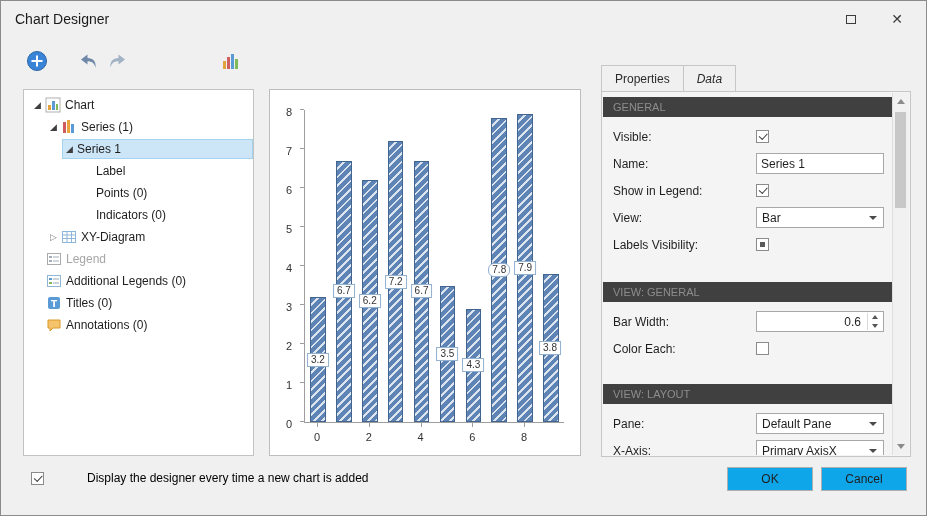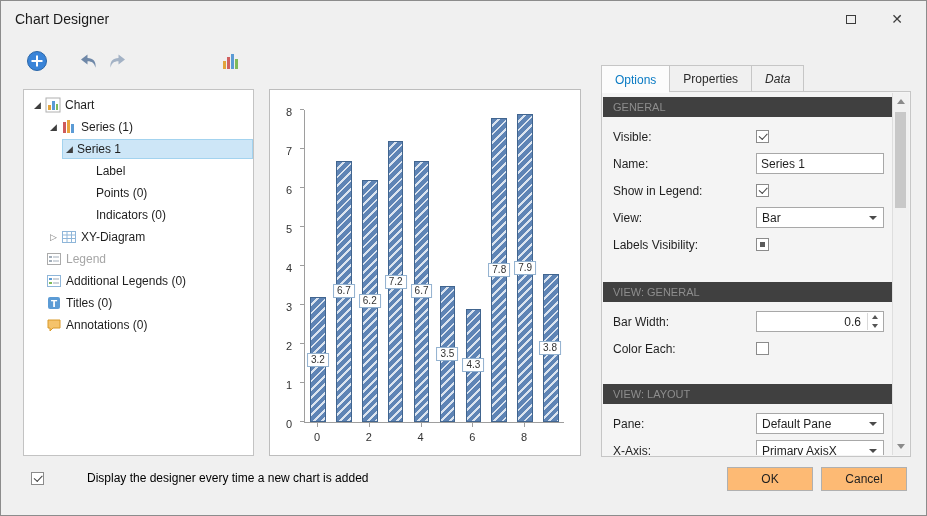--- a/index.html
+++ b/index.html
@@ -98,21 +98,21 @@
   .sb-arrow.up { top:0; }  .sb-arrow.down { bottom:0; }
   .sb-tri-up { width:0;height:0;border-left:4px solid transparent;border-right:4px solid transparent;
                border-bottom:5px solid #8a8a8a; }
   .sb-tri-down { width:0;height:0;border-left:4px solid transparent;border-right:4px solid transparent;
                  border-top:5px solid #8a8a8a; }
   .sb-thumb { position:absolute; left:2px; right:3px; top:19px; height:96px; background:#c8c8c8; }
 
   
   .footer-check { position:absolute; left:30px; top:470px; display:flex; align-items:center; gap:7px; }
   .footer-check .flabel2 { font-size:12px; color:#000000;margin-left:36px; }
-  .btn { position:absolute; top:466px; width:86px; height:24px; background:#fdba74;
+  .btn { position:absolute; top:466px; width:86px; height:24px; background:#0ea5e9;
          border:1px solid #b0b0b0; font-size:12px; color:#1f1f1f; display:flex;
          align-items:center; justify-content:center; }
   .btn.ok { left:726px; }
   .btn.cancel { left:820px; }
 </style>
 </head>
 <body>
 
 <div class="window">
 
@@ -312,42 +312,41 @@
         <div class="bar-label" style="left: 64.75px; bottom: 120.9px;">6.2</div>
         <div class="bar" style="left: 82.88px; width: 15.54px; height: 280.8px;"></div>
         <div class="bar-label" style="left: 90.65px; bottom: 140.4px;">7.2</div>
         <div class="bar" style="left: 108.78px; width: 15.54px; height: 261.3px;"></div>
         <div class="bar-label" style="left: 116.55px; bottom: 130.65px;">6.7</div>
         <div class="bar" style="left: 134.68px; width: 15.54px; height: 136.5px;"></div>
         <div class="bar-label" style="left: 142.45px; bottom: 68.25px;">3.5</div>
         <div class="bar" style="left: 160.58px; width: 15.54px; height: 113.1px;"></div>
         <div class="bar-label" style="left: 168.35px; bottom: 56.55px;">4.3</div>
         <div class="bar" style="left: 186.48px; width: 15.54px; height: 304.2px;"></div>
-        <div class="bar-label" style="left: 194.25px; bottom: 152.1px;">7.8</div>
+        <div class="bar-label" style="left: 194.25px; bottom: 152.1px; border-radius: 6px;">7.8</div>
         <div class="bar" style="left: 212.38px; width: 15.54px; height: 308.1px;"></div>
         <div class="bar-label" style="left: 220.15px; bottom: 154.05px;">7.9</div>
         <div class="bar" style="left: 238.28px; width: 15.54px; height: 148.2px;"></div>
         <div class="bar-label" style="left: 245px; bottom: 74.1px;">3.8</div>
       </div>
     <div class="x-axis" id="x-axis-labels">
         <div class="x-tick-label" style="left: 12.95px;">0</div>
         <div class="x-tick-mark" style="left: 12.95px;"></div>
         <div class="x-tick-label" style="left: 64.75px;">2</div>
         <div class="x-tick-mark" style="left: 64.75px;"></div>
         <div class="x-tick-label" style="left: 116.55px;">4</div>
         <div class="x-tick-mark" style="left: 116.55px;"></div>
         <div class="x-tick-label" style="left: 168.35px;">6</div>
         <div class="x-tick-mark" style="left: 168.35px;"></div>
         <div class="x-tick-label" style="left: 220.15px;">8</div>
         <div class="x-tick-mark" style="left: 220.15px;"></div>
       </div>
   </div>
 
   <div class="tabs">
-    <div class="tab active">Options</div>
     <div class="tab">Properties</div>
     <div class="tab">Data</div>
   </div>
 
   <div class="inspector">
     <div class="panel-body">
 
       <div class="section-h" style="margin-top:4px">GENERAL</div>
 
       <div class="frow">

